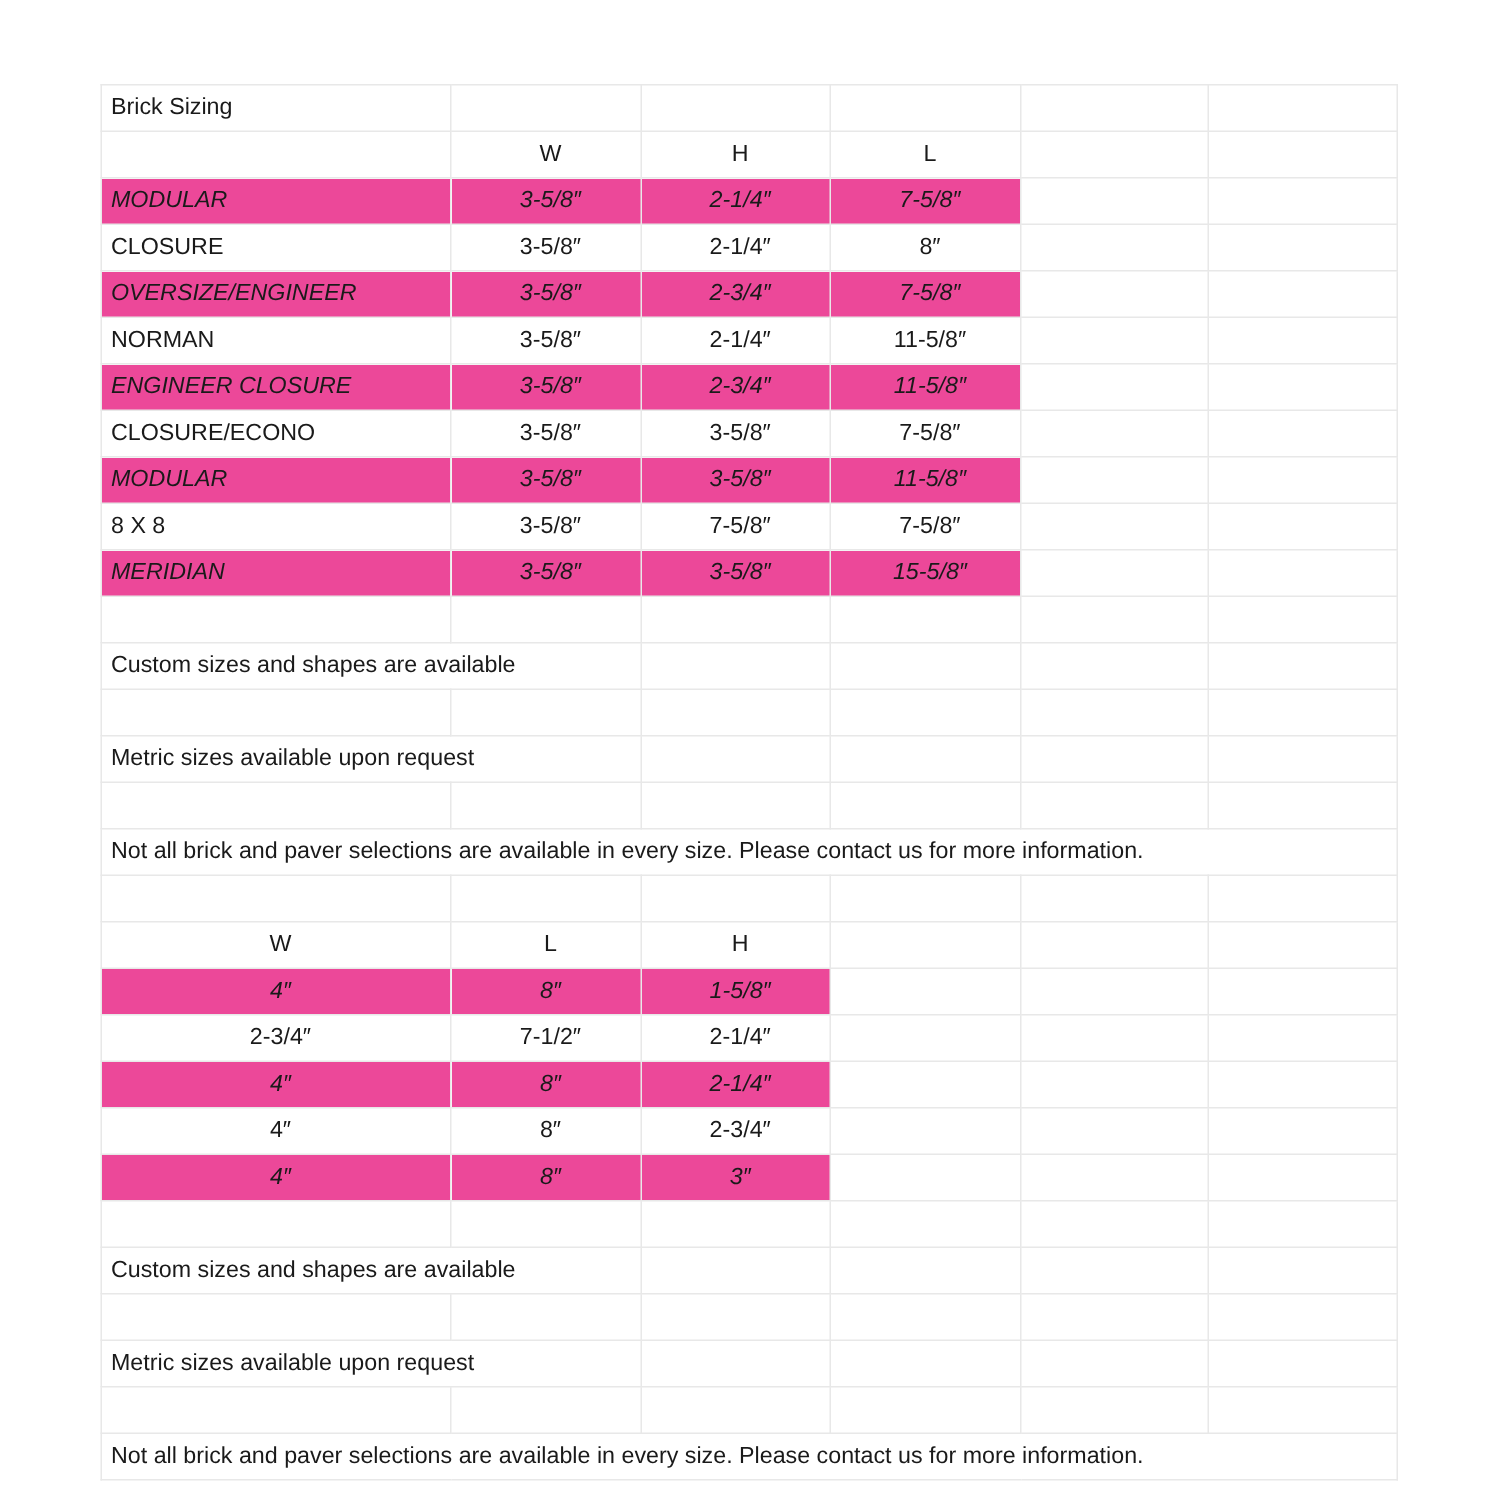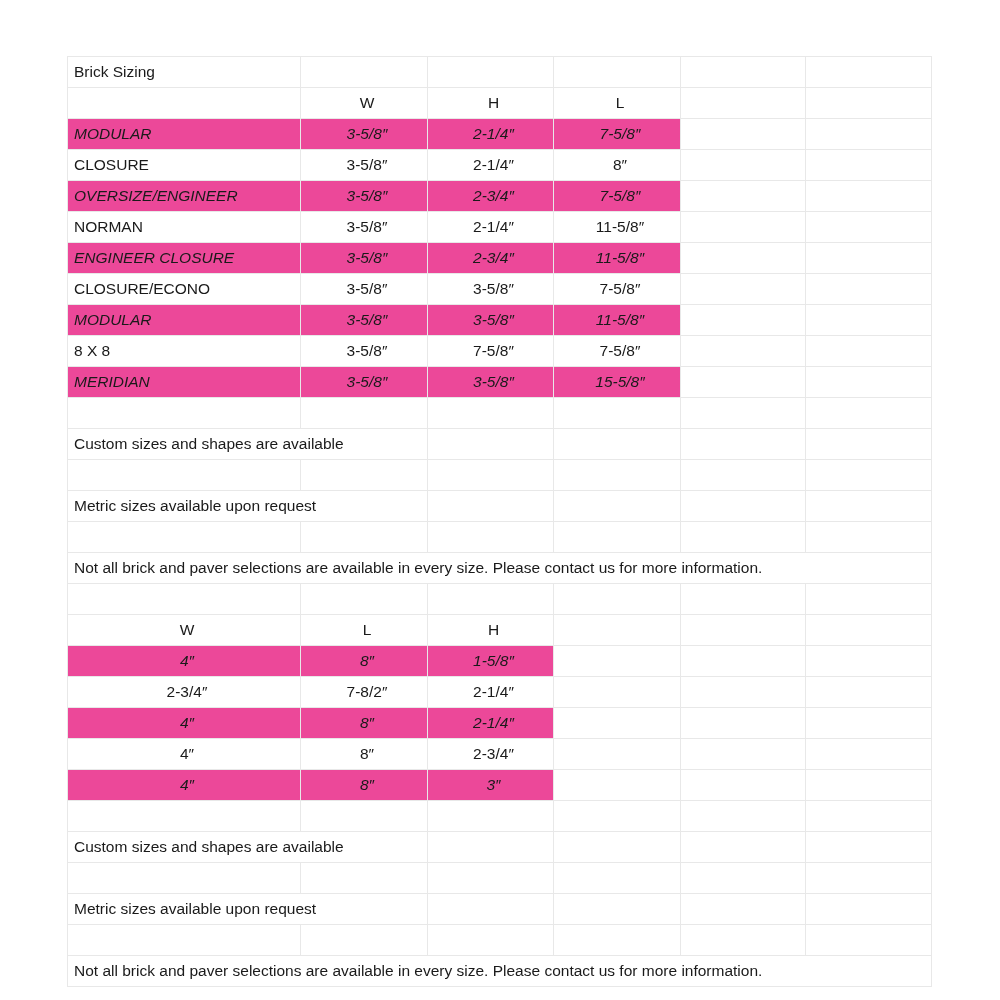--- a/index.html
+++ b/index.html
@@ -230,21 +230,21 @@
       <tr>
         <td class="shade ctr">4″</td>
         <td class="shade ctr">8″</td>
         <td class="shade ctr">1-5/8″</td>
         <td></td>
         <td></td>
         <td></td>
       </tr>
       <tr>
         <td class="ctr">2-3/4″</td>
-        <td class="ctr">7-8/2″</td>
+        <td class="ctr">7-1/2″</td>
         <td class="ctr">2-1/4″</td>
         <td></td>
         <td></td>
         <td></td>
       </tr>
       <tr>
         <td class="shade ctr">4″</td>
         <td class="shade ctr">8″</td>
         <td class="shade ctr">2-1/4″</td>
         <td></td>

